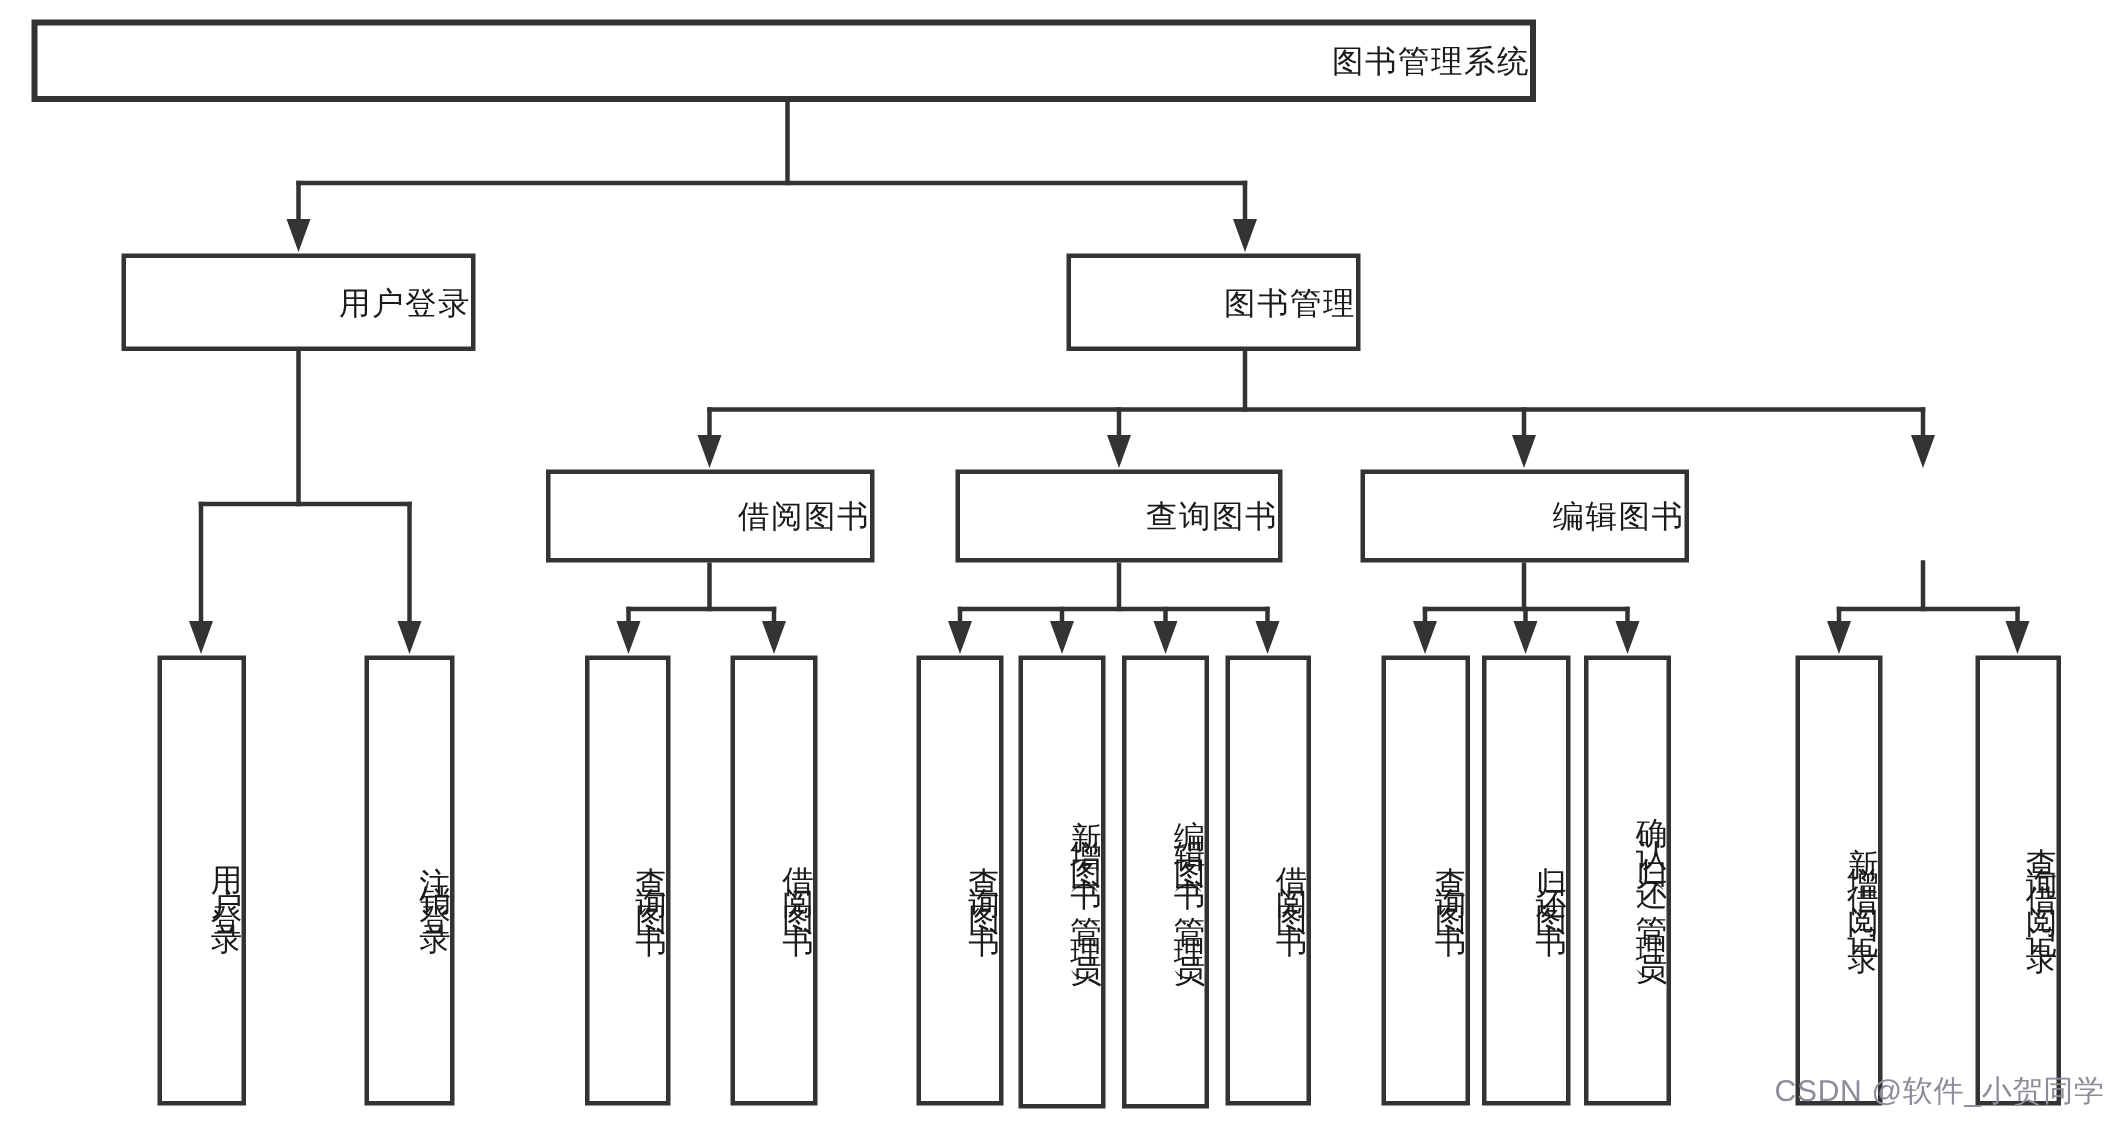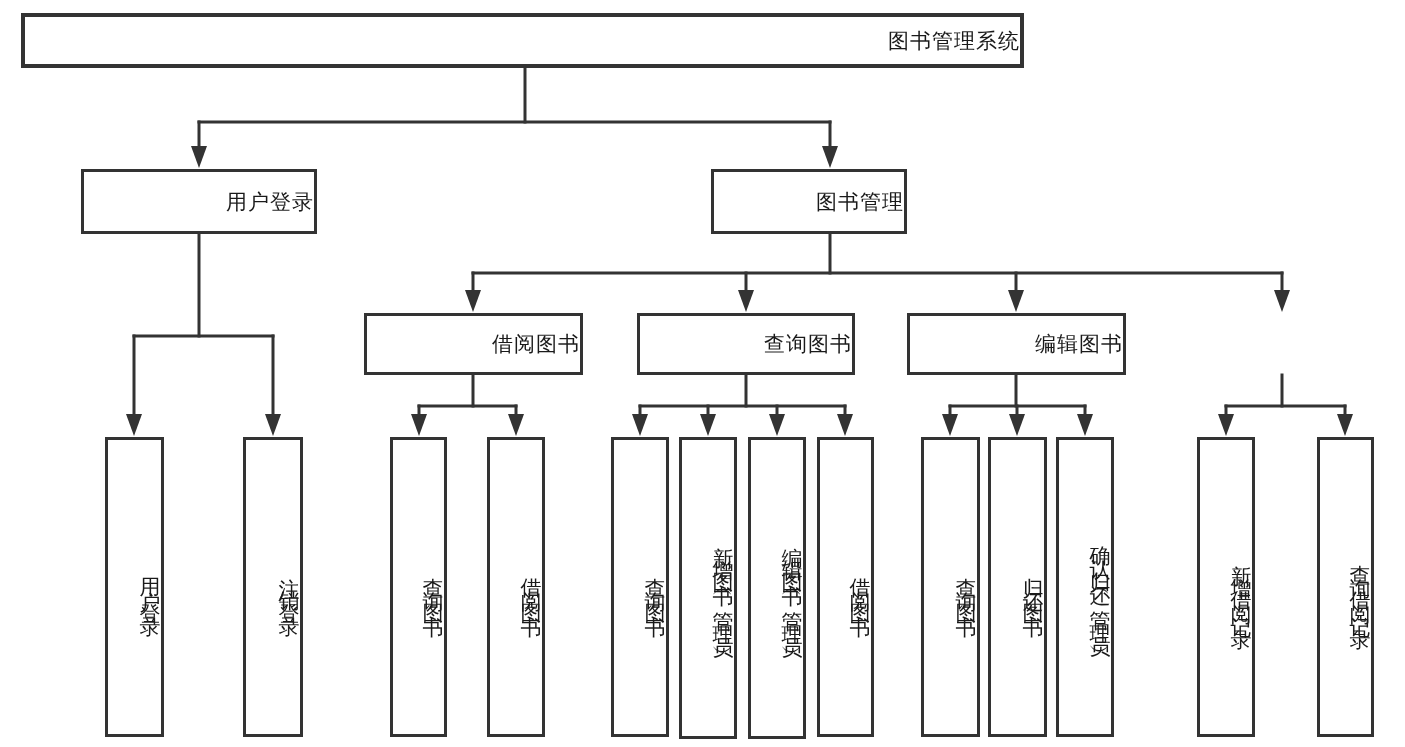--- a/index.html
+++ b/index.html
@@ -169,14 +169,15 @@
   <div class="box leaf" style="left:1056px;top:437px;width:58px;height:300px;">
     <span>确认归还（管理员）</span>
   </div>
   <div class="box leaf" style="left:1197px;top:437px;width:58px;height:300px;">
     <span>新增借阅记录</span>
   </div>
   <div class="box leaf" style="left:1317px;top:437px;width:57px;height:300px;">
     <span>查询借阅记录</span>
   </div>
 
+  <div class="watermark">CSDN @软件_小贺同学</div>
 
 </div>
 
 </body></html>

